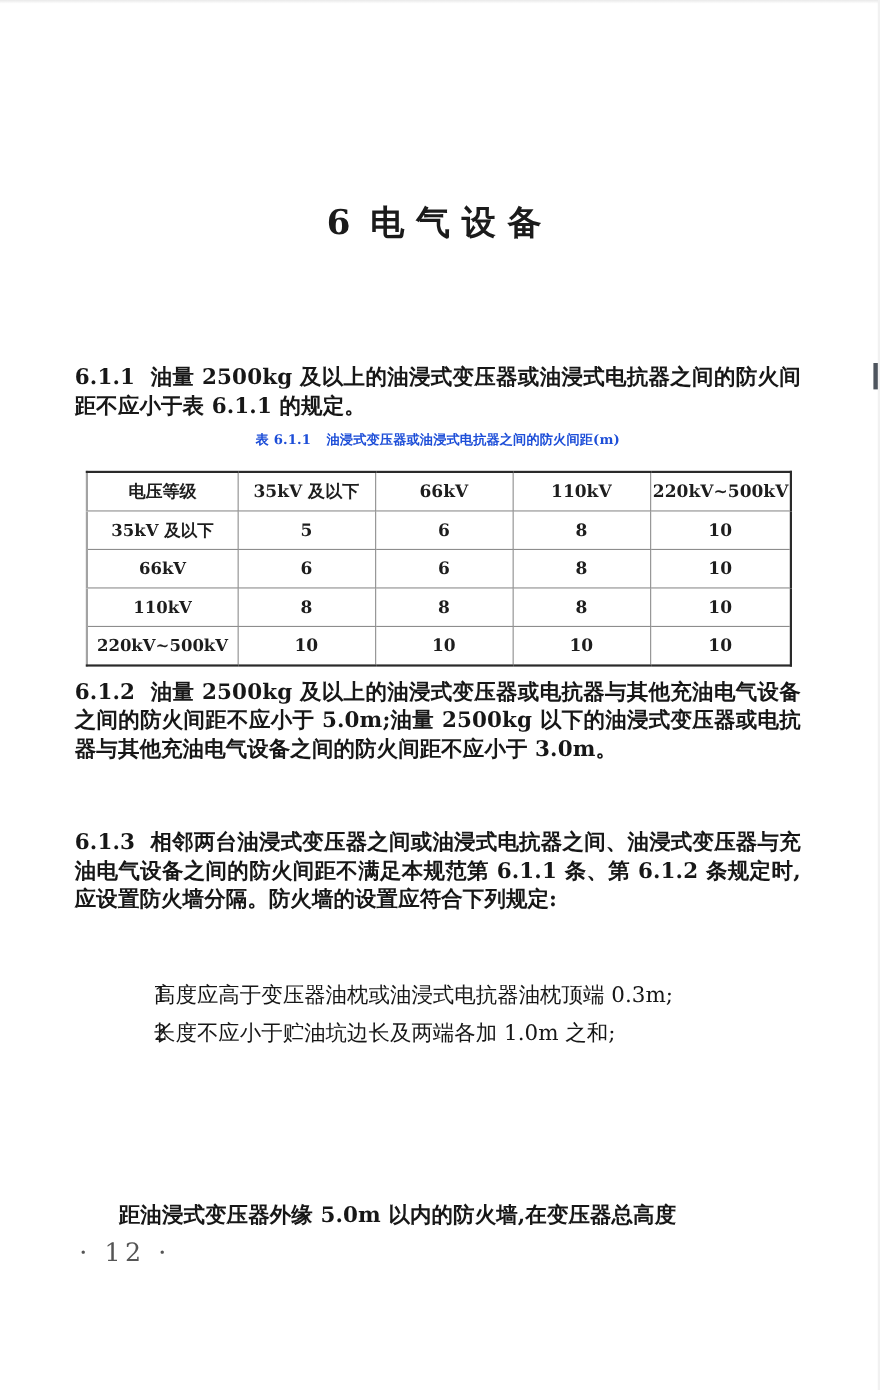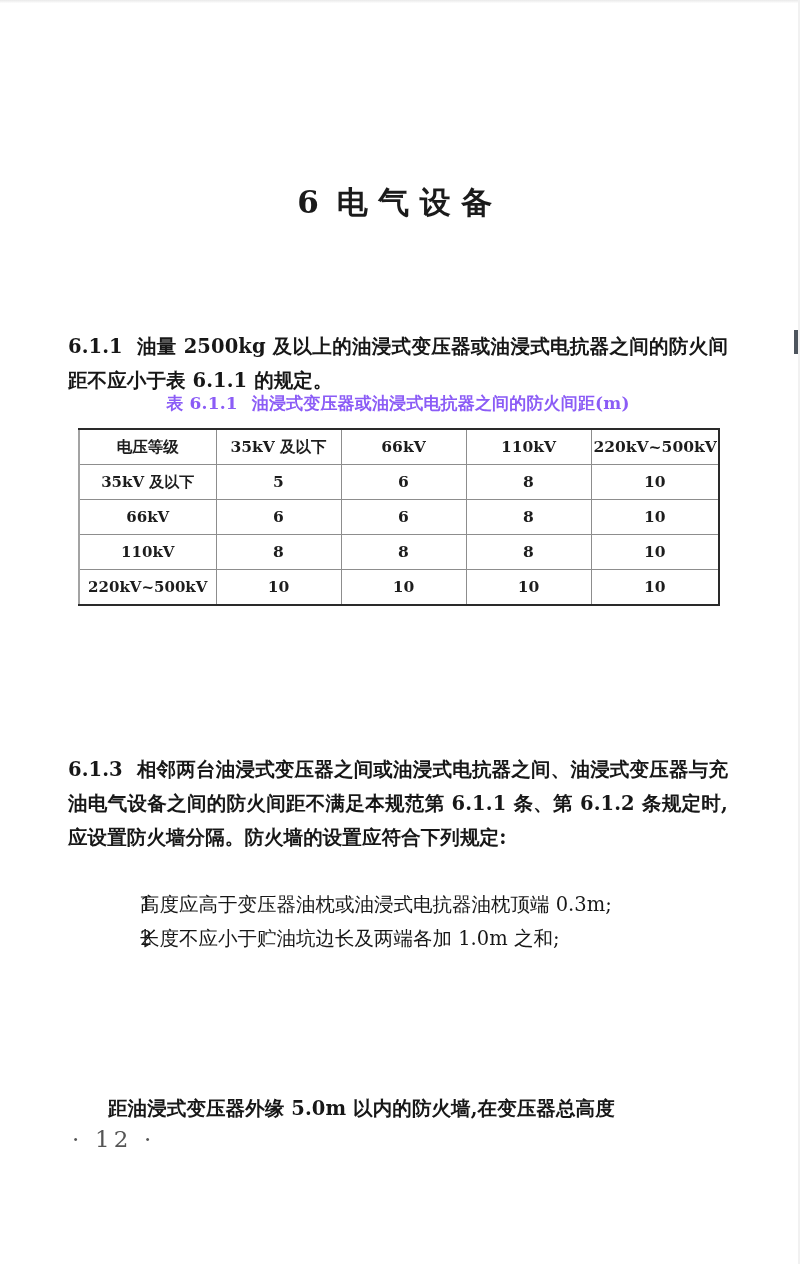--- a/index.html
+++ b/index.html
@@ -71,40 +71,40 @@
   .section-title .num { margin-right: 16px; }
   .section-title .cn { letter-spacing: 0.06em; }
 
   
   .para {
     position: absolute;
     left: 68px;
     width: 660px;
     font-size: 19.5px;
     font-weight: bold;
-    line-height: 34px;
+    line-height: 26px;
     text-align: justify;
     text-justify: inter-character;
     letter-spacing: 0.005em;
     color: #171717;
   }
   .para .lead { margin-right: 14px; }
   .para .ind { display: inline-block; width: 40px; }
 
   
   .table-caption {
     position: absolute;
     left: 68px;
     width: 660px;
     top: 392px;
     text-align: center;
-    font-size: 17px;
+    font-size: 12px;
     font-weight: bold;
     letter-spacing: 0.01em;
-    color: #8b5cf6;
+    color: #1d4ed8;
   }
   .table-caption .capnum { margin-right: 14px; }
 
   
   .data-table {
     position: absolute;
     left: 78px;
     top: 428px;
     width: 640px;
     border-collapse: collapse;
@@ -224,20 +224,23 @@
       <tr>
         <td class="rowhead">220kV~500kV</td>
         <td>10</td>
         <td>10</td>
         <td>10</td>
         <td>10</td>
       </tr>
     </tbody>
   </table>
 
+  <div class="para" style="top:616px;">
+    <span class="lead">6.1.2</span><span>油量 2500kg 及以上的油浸式变压器或电抗器与其他充油电气设备之间的防火间距不应小于 5.0m;油量 2500kg 以下的油浸式变压器或电抗器与其他充油电气设备之间的防火间距不应小于 3.0m。</span>
+  </div>
 
   <div class="para" style="top:753px;">
     <span class="lead">6.1.3</span><span>相邻两台油浸式变压器之间或油浸式电抗器之间、油浸式变压器与充油电气设备之间的防火间距不满足本规范第 6.1.1 条、第 6.1.2 条规定时,应设置防火墙分隔。防火墙的设置应符合下列规定:</span>
   </div>
 
   <div class="sublist" style="top:888px;">
     <span class="li">
       <span class="n">1</span><span>高度应高于变压器油枕或油浸式电抗器油枕顶端 0.3m;</span>
     </span>
     <span class="li">

